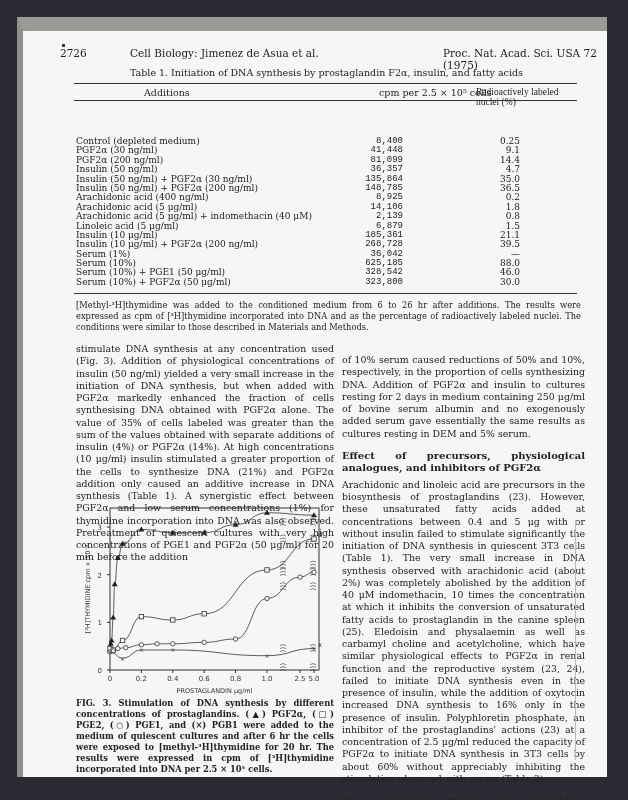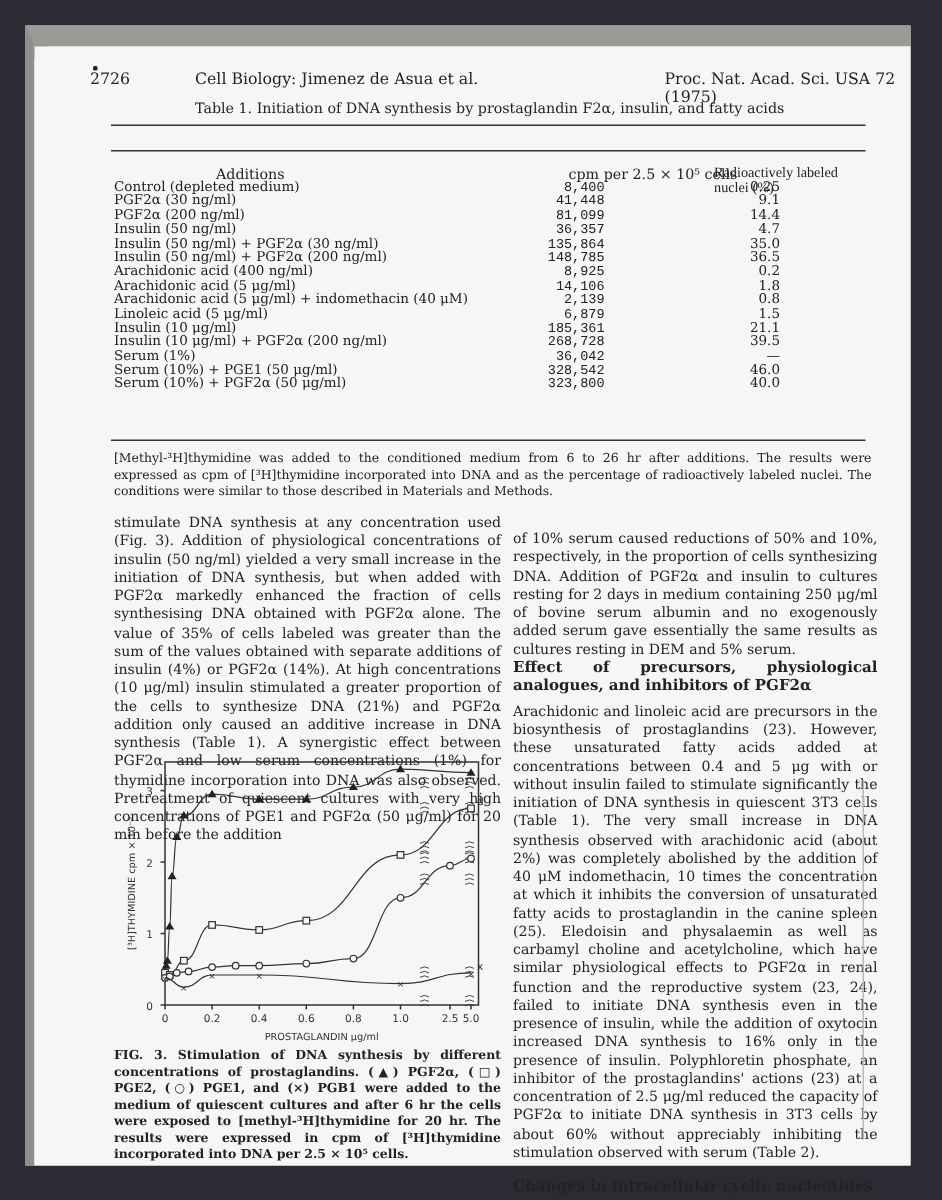--- a/index.html
+++ b/index.html
@@ -6,25 +6,25 @@
   body { width:628px; height:800px; background:#2b2c33; position:relative; overflow:hidden; font-family:"DejaVu Serif", serif; color:#222; }
   .page { position:absolute; left:17px; top:17px; width:590px; height:760px; background:#f4f4f2; border-top:14px solid #9a9a96; border-left:6px solid #8f8f8b; box-sizing:border-box; }
   .page-inner { position:absolute; left:0; top:0; right:0; bottom:0; background:#f6f6f4; border-top-left-radius:10px; }
   .abs { position:absolute; }
   .hdr { font-size:10.5px; }
   .hdr .pageno { left:60px; top:47px; }
   .hdr .runhead { left:95px; top:47px;margin-left:35px; }
   .hdr .journal { left:443px; top:47px; }
   .tcaption { left:130px; top:67px; font-size:9.5px; white-space:nowrap; }
   .rule { position:absolute; left:74px; width:503px; height:1px; background:#333; }
-  .thead { top:84px; left:74px; width:503px; font-size:9.5px; height:14px;margin-top:24px; }
+  .thead { top:84px; left:74px; width:503px; font-size:9.5px; height:14px; }
   .thead .c1 { position:absolute; left:70px; top:3px; }
   .thead .c2 { position:absolute; left:305px; top:3px; }
   .thead .c3 { position:absolute; left:402px; top:3px;font-family:Liberation Serif, serif; }
-  .trows { left:76px; top:121px; width:500px; font-size:9px; }
+  .trows { left:76px; top:137px; width:500px; font-size:9px; }
   .trow { height:9.4px; line-height:9.4px; position:relative; white-space:nowrap; }
   .trow .a { position:absolute; left:0; }
   .trow .b { position:absolute; right:173px;font-family:Liberation Mono, monospace; }
   .trow .r { position:absolute; right:56px; text-align:left; }
   .tnote { left:76px; top:300px; width:505px; font-size:8.3px; line-height:11px; text-align:justify; }
   .col { font-size:9.4px; line-height:12.25px; text-align:justify; }
   .colL { left:76px; top:343px; width:258px; }
   .colR { left:342px; top:354px; width:243px; }
   .shead { font-weight:bold; font-size:10px; line-height:12px; }
   .fig { left:76px; top:505px; width:260px; height:190px; }
@@ -116,28 +116,33 @@
       <span class="a">Insulin (10 μg/ml) + PGF2α (200 ng/ml)</span>
       <span class="b">268,728</span>
       <span class="r">39.5</span>
     </div>
     <div class="trow">
       <span class="a">Serum (1%)</span>
       <span class="b">36,042</span>
       <span class="r">—</span>
     </div>
     <div class="trow">
+      <span class="a">Serum (10%)</span>
+      <span class="b">625,185</span>
+      <span class="r">88.0</span>
+    </div>
+    <div class="trow">
       <span class="a">Serum (10%) + PGE1 (50 μg/ml)</span>
       <span class="b">328,542</span>
       <span class="r">46.0</span>
     </div>
     <div class="trow">
       <span class="a">Serum (10%) + PGF2α (50 μg/ml)</span>
       <span class="b">323,800</span>
-      <span class="r">40.0</span>
+      <span class="r">30.0</span>
     </div>
   </div>
 <div class="rule" style="top:293px;"></div>
 
 <div class="abs tnote">[Methyl-³H]thymidine was added to the conditioned medium from 6 to 26 hr after additions. The results were expressed as cpm of [³H]thymidine incorporated into DNA and as the percentage of radioactively labeled nuclei. The conditions were similar to those described in Materials and Methods.</div>
 
 <div class="abs col colL">
   <div>stimulate DNA synthesis at any concentration used (Fig. 3). Addition of physiological concentrations of insulin (50 ng/ml) yielded a very small increase in the initiation of DNA synthesis, but when added with PGF2α markedly enhanced the fraction of cells synthesising DNA obtained with PGF2α alone. The value of 35% of cells labeled was greater than the sum of the values obtained with separate additions of insulin (4%) or PGF2α (14%). At high concentrations (10 μg/ml) insulin stimulated a greater proportion of the cells to synthesize DNA (21%) and PGF2α addition only caused an additive increase in DNA synthesis (Table 1). A synergistic effect between PGF2α and low serum concentrations (1%) for thymidine incorporation into DNA was also observed. Pretreatment of quiescent cultures with very high concentrations of PGE1 and PGF2α (50 μg/ml) for 20 min before the addition</div>
 </div>
 
@@ -256,19 +261,19 @@
       <text x="191" y="153.2058823529412" font-size="6" text-anchor="middle" fill="#333" font-family="DejaVu Sans, sans-serif">×</text>
       <text x="238" y="146.05882352941177" font-size="6" text-anchor="middle" fill="#333" font-family="DejaVu Sans, sans-serif">×</text>
       <text x="242" y="31.970588235294116" font-size="7" fill="#333" font-family="DejaVu Sans, sans-serif">d</text>
       <text x="242" y="141.55882352941177" font-size="7" fill="#333" font-family="DejaVu Sans, sans-serif">x</text>
     </svg>
 </div>
 <div class="abs figcap">FIG. 3.   Stimulation of DNA synthesis by different concentrations of prostaglandins. (▲) PGF2α, (□) PGE2, (○) PGE1, and (×) PGB1 were added to the medium of quiescent cultures and after 6 hr the cells were exposed to [methyl-³H]thymidine for 20 hr. The results were expressed in cpm of [³H]thymidine incorporated into DNA per 2.5 × 10⁵ cells.</div>
 
 <div class="abs col colR">
   <div>of 10% serum caused reductions of 50% and 10%, respectively, in the proportion of cells synthesizing DNA. Addition of PGF2α and insulin to cultures resting for 2 days in medium containing 250 μg/ml of bovine serum albumin and no exogenously added serum gave essentially the same results as cultures resting in DEM and 5% serum.</div>
-  <div class="shead" style="">Effect of precursors, physiological analogues, and inhibitors of PGF2α</div>
+  <div class="shead" style="margin-top:10px;">Effect of precursors, physiological analogues, and inhibitors of PGF2α</div>
   <div style="margin-top:5px;">Arachidonic and linoleic acid are precursors in the biosynthesis of prostaglandins (23). However, these unsaturated fatty acids added at concentrations between 0.4 and 5 μg with or without insulin failed to stimulate significantly the initiation of DNA synthesis in quiescent 3T3 cells (Table 1). The very small increase in DNA synthesis observed with arachidonic acid (about 2%) was completely abolished by the addition of 40 μM indomethacin, 10 times the concentration at which it inhibits the conversion of unsaturated fatty acids to prostaglandin in the canine spleen (25). Eledoisin and physalaemin as well as carbamyl choline and acetylcholine, which have similar physiological effects to PGF2α in renal function and the reproductive system (23, 24), failed to initiate DNA synthesis even in the presence of insulin, while the addition of oxytocin increased DNA synthesis to 16% only in the presence of insulin. Polyphloretin phosphate, an inhibitor of the prostaglandins' actions (23) at a concentration of 2.5 μg/ml reduced the capacity of PGF2α to initiate DNA synthesis in 3T3 cells by about 60% without appreciably inhibiting the stimulation observed with serum (Table 2).</div>
   <div class="shead" style="margin-top:11px;">Changes in intracellular cyclic nucleotides</div>
 
 </div>
 
 <div class="abs sidebar-line"></div>
 
 </body></html>

